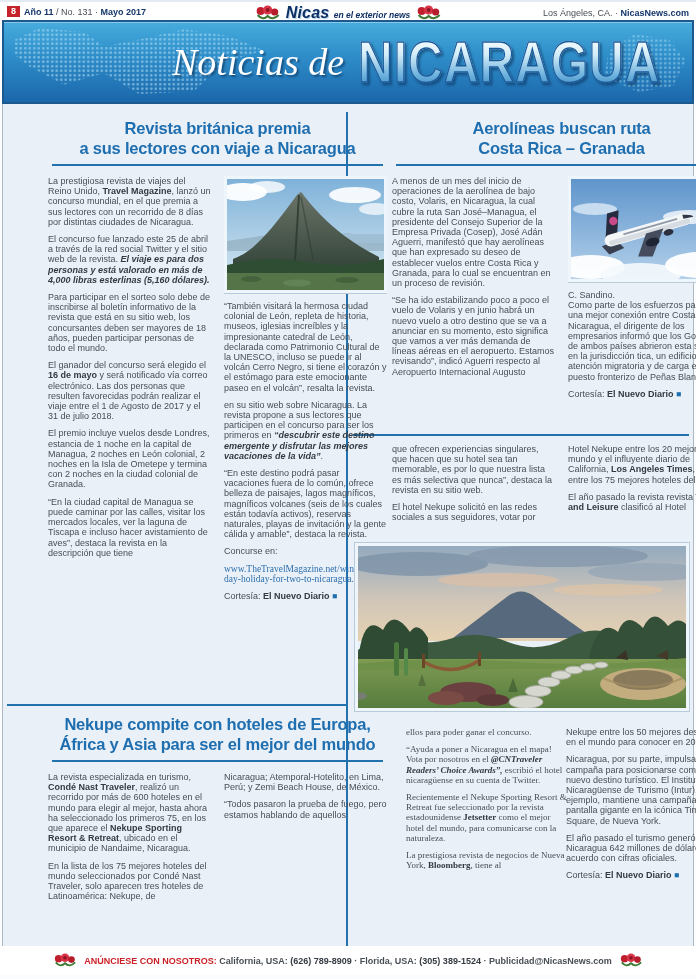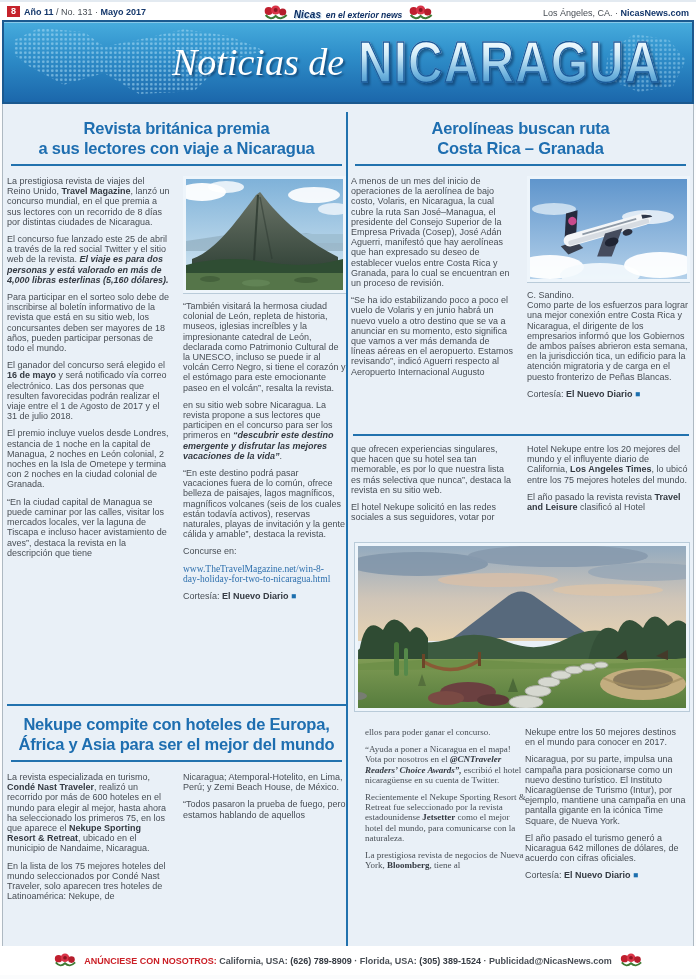--- a/index.html
+++ b/index.html
@@ -7,21 +7,21 @@
     width:696px;height:979px;position:relative;overflow:hidden;
     background:#fbfcfd;font-family:"Liberation Sans",sans-serif;
   }
   
   .masthead{position:absolute;left:0;top:0;width:696px;height:20px;background:#fff;border-top:2px solid #e3eaf1;}
   .mast-left{position:absolute;left:7px;top:4px;display:flex;align-items:center;gap:4px;}
   .pagebox{display:inline-block;background:#c5222b;color:#fff;font-weight:bold;font-size:9px;line-height:11px;padding:0 4px;}
   .issue{font-size:9.5px;color:#3f5e85;}
   .issue .b{color:#14376b;}
   .mast-center{position:absolute;left:50%;top:2px;transform:translateX(-50%);display:flex;align-items:center;gap:5px;}
-  .brand{font-weight:bold;font-style:italic;font-size:10px;color:#0e2f63;text-shadow:1px 1px 0 #bcd6ec;letter-spacing:.2px;}
+  .brand{font-weight:bold;font-style:italic;font-size:16px;color:#0e2f63;text-shadow:1px 1px 0 #bcd6ec;letter-spacing:.2px;}
   .tagline{font-weight:bold;font-style:italic;font-size:8.5px;color:#0e2f63;}
   .mast-right{position:absolute;right:7px;top:5px;font-size:9.5px;color:#3f5e85;}
   .mast-right .b{color:#14376b;}
   .masthead .para, .footer .para{margin:0;display:inline;}
   
   .banner{position:absolute;left:2px;top:20px;width:692px;height:84px;box-sizing:border-box;
     background:linear-gradient(180deg,#47acdd 0%,#2f8fca 40%,#1b67ab 100%);
     border:2px solid #1b598f;box-shadow:inset 0 1px 0 rgba(255,255,255,.35);}
   .map{position:absolute;background-image:radial-gradient(circle,rgba(175,222,246,.65) 1.1px,rgba(0,0,0,0) 1.5px);background-size:4.5px 4.5px;}
   .map-left{left:10px;top:6px;width:250px;height:66px;opacity:.85;
@@ -35,21 +35,21 @@
     transform:scaleY(1.18);transform-origin:center;white-space:nowrap;
     background:linear-gradient(180deg,#ffffff 10%,#d2ecf8 38%,#6cb1dd 70%,#2f7cb8 100%);
     -webkit-background-clip:text;background-clip:text;color:transparent;
     -webkit-text-stroke:1.2px #1a5a9a;filter:drop-shadow(2px 2px 1px rgba(8,40,80,.5));}
   
   .frame{position:absolute;left:2px;top:104px;width:692px;height:846px;box-sizing:border-box;
     background:#e9f0f7;border-left:1px solid #aeb9c2;border-right:1px solid #aeb9c2;border-bottom:2px solid #2272ae;}
   .vdiv{position:absolute;left:346px;top:112px;width:2px;height:836px;background:#2272ae;}
   .hdiv{position:absolute;height:2px;background:#2272ae;}
   
-  .article{position:absolute;box-sizing:border-box;}
+  .article{position:absolute;box-sizing:border-box;margin-left:41px;}
   .headline{font-size:16.5px;line-height:20px;font-weight:bold;color:#1e6eb0;text-align:center;
     letter-spacing:-.2px;margin:6px 0 6px;}
   .rule{height:2px;background:#2272ae;margin:0 4px 10px;}
   .cols{display:flex;gap:13px;overflow:hidden;}
   .col{flex:0 0 163px;width:163px;overflow:hidden;}
   .para{margin:0 0 7px;font-size:9px;line-height:10.2px;color:#484e55;text-align:left;}
   .para:last-child{margin-bottom:0;}
   .b{font-weight:bold;color:#343a42;}
   .i{font-style:italic;}
   .url{font-family:"Liberation Serif",serif;color:#2d6fad;font-size:9.5px;}

